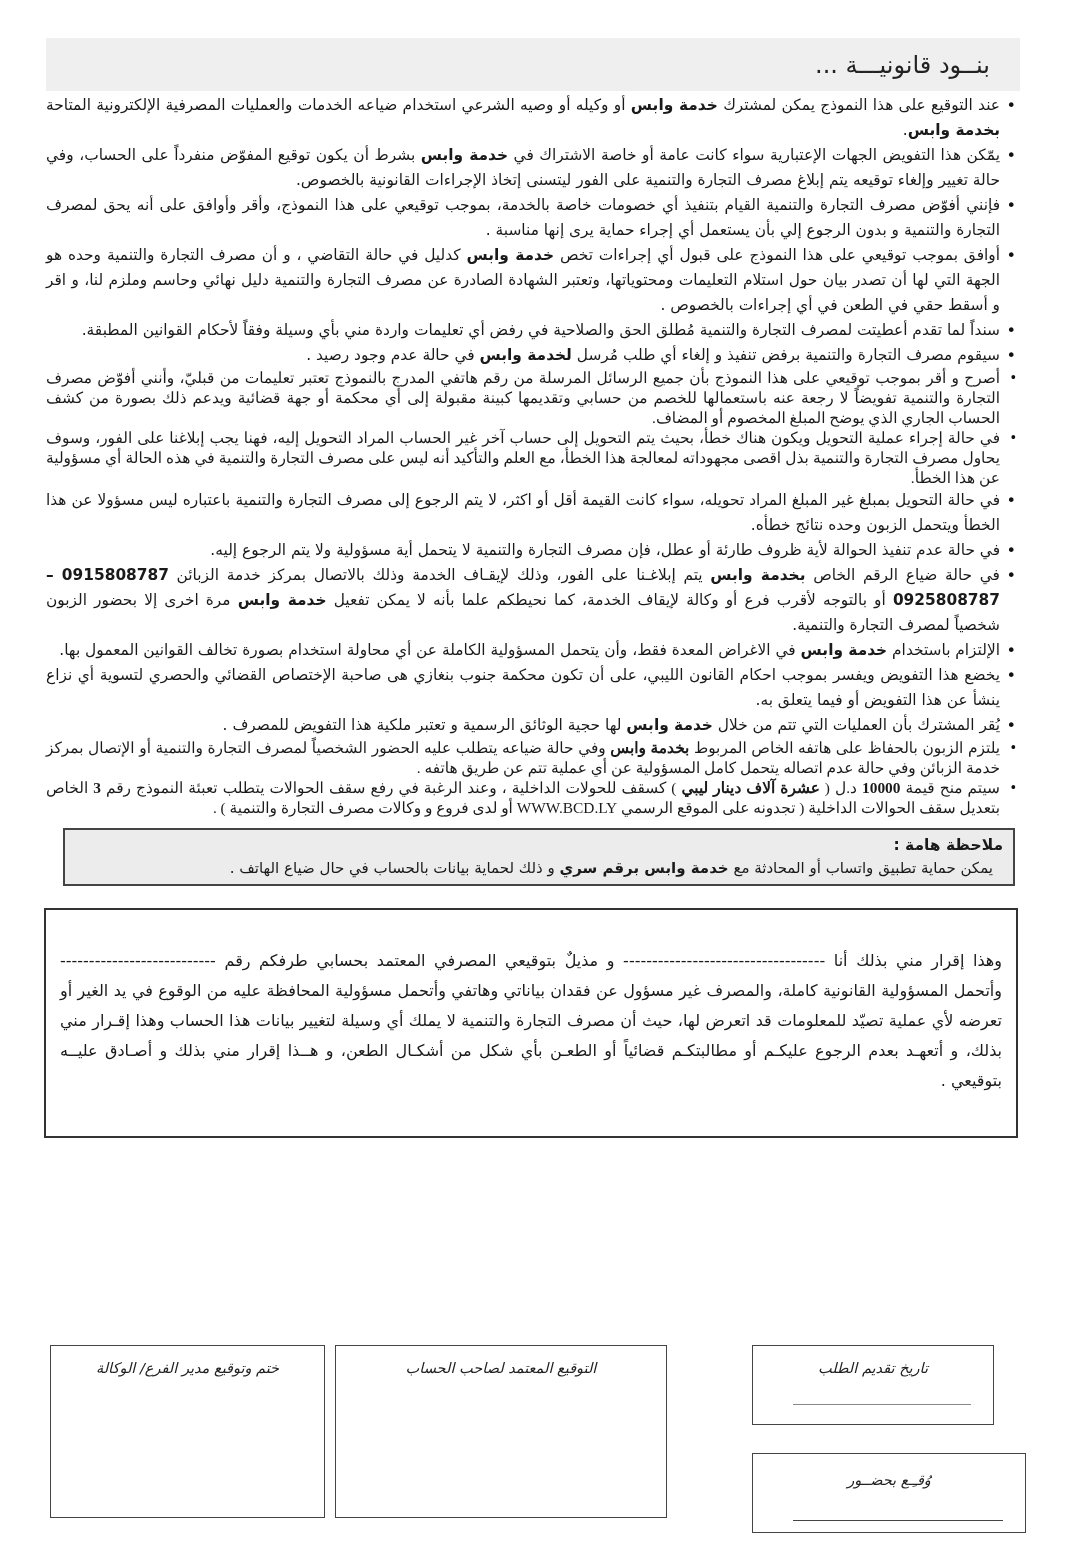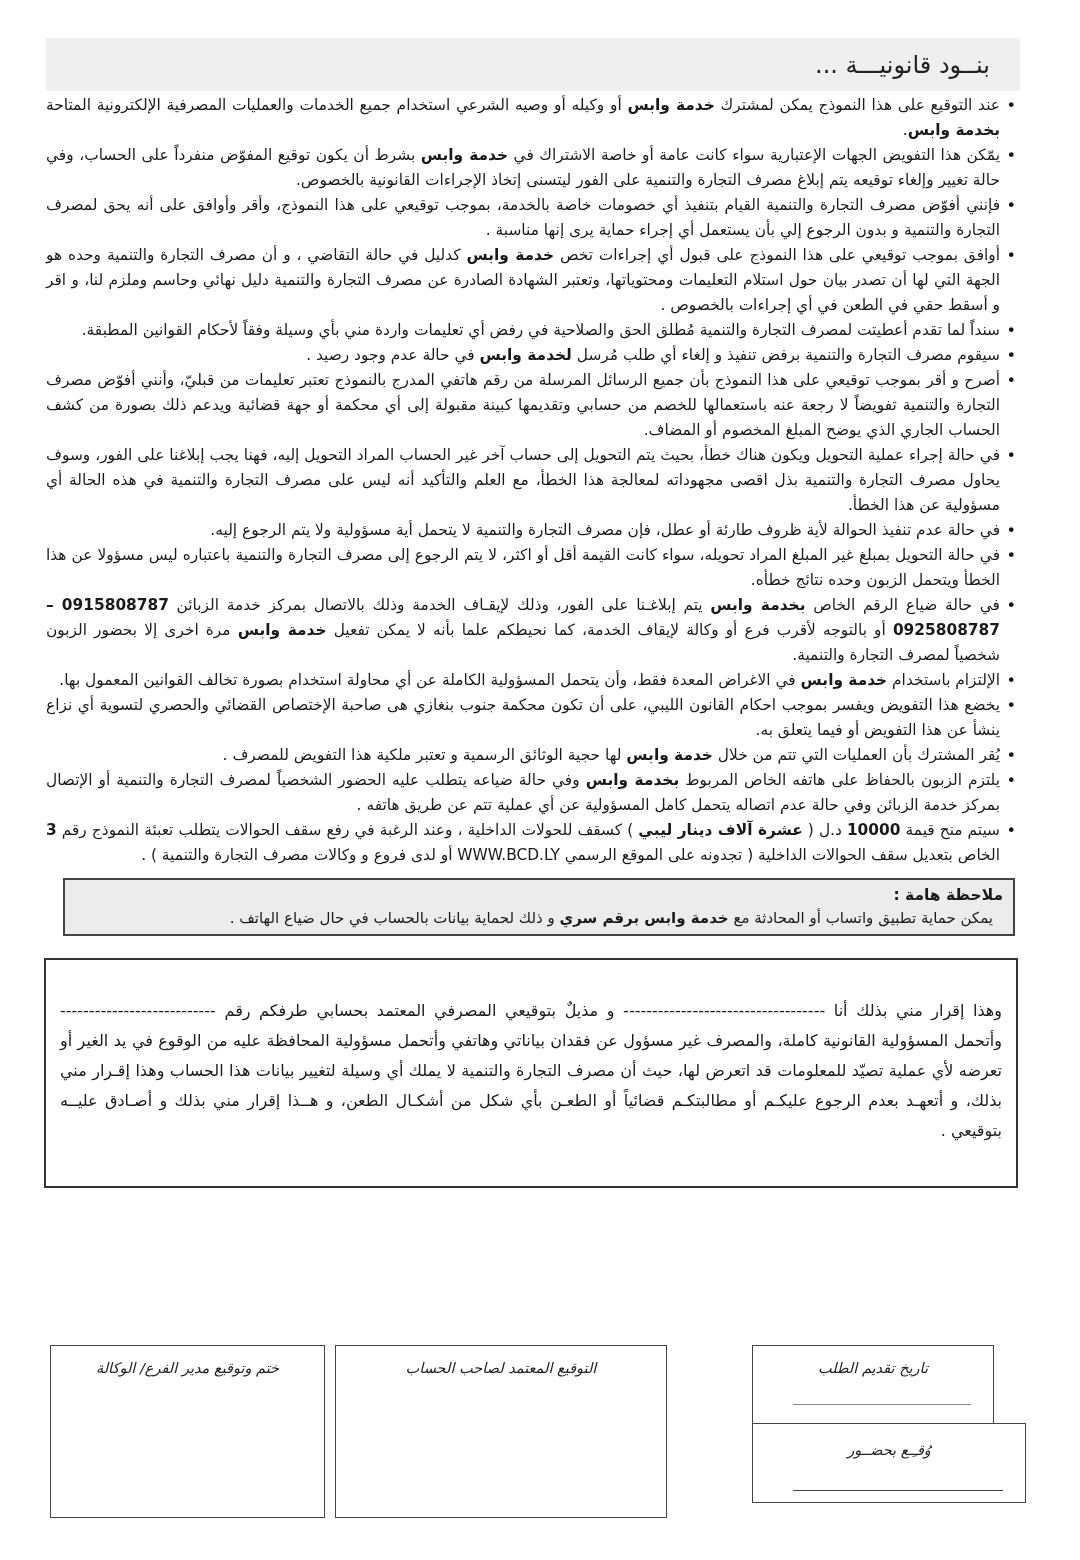--- a/index.html
+++ b/index.html
@@ -13,61 +13,61 @@
       padding-right: 30px; font-size: 24px; color: #222;
     }
     ul.terms { list-style: none; margin: 2px 0 0 0; padding: 0; }
     ul.terms li {
       position: relative; padding-right: 20px; font-size: 15.4px; line-height: 25px;
       text-align: justify; margin-bottom: 0;
     }
     ul.terms li::before {
       content: "•"; position: absolute; right: 4px; top: 0; font-size: 16px; color: #111;
     }
-    ul.terms li.loose { line-height: 25px; }
+    ul.terms li.loose { line-height: 20px; font-family: Liberation Serif, serif; }
     b { font-weight: bold; }
     .note {
       margin-top: 10px; border: 2px solid #444; background: #ececec;
       padding: 4px 10px 4px 10px; width: 952px; box-sizing: border-box; margin-right: 5px;
     }
     .note-title { font-weight: bold; font-size: 15.5px; line-height: 22px; }
     .note-text { font-size: 15px; line-height: 24px; padding-right: 10px; text-align: right; }
     .decl {
       margin-top: 22px; border: 2px solid #333; width: 974px; height: 230px;
       box-sizing: border-box; padding: 36px 14px 0 14px; margin-right: 2px;
     }
     .decl p { margin: 0; font-size: 16px; line-height: 30px; text-align: justify; }
     .sig-row { position: absolute; top: 1307px; left: 0; width: 1080px; height: 200px; }
     .box { position: absolute; border: 1.5px solid #444; box-sizing: border-box; background: #fff; font-style: italic; }
     .box-title { text-align: center; font-size: 14.5px; margin-top: 14px; color: #222; }
     .box .line { position: absolute; left: 40px; right: 22px; height: 1px; background: #888; }
     #box-date { left: 752px; top: 38px; width: 242px; height: 80px; }
-    #box-witness { left: 752px; top: 116px; width: 274px; height: 80px; }
+    #box-witness { left: 752px; top: 146px; width: 274px; height: 80px; }
     #box-holder { left: 335px; top: 38px; width: 332px; height: 173px; }
     #box-manager { left: 50px; top: 38px; width: 275px; height: 173px; }
   </style>
 </head>
 <body>
 
 <div class="page">
   <div class="header">
     <span>بنــود قانونيـــة ...</span>
   </div>
 
   <ul class="terms" id="terms-list">
-      <li><span>عند التوقيع على هذا  النموذج يمكن لمشترك </span><b>خدمة وابس</b><span> أو وكيله أو وصيه الشرعي استخدام جميع الخدمات والعمليات المصرفية الإلكترونية المتاحة </span><b>بخدمة وابس</b><span>.</span></li>
+      <li><span>عند التوقيع على هذا  النموذج يمكن لمشترك </span><b>خدمة وابس</b><span> أو وكيله أو وصيه الشرعي استخدام ضياعه الخدمات والعمليات المصرفية الإلكترونية المتاحة </span><b>بخدمة وابس</b><span>.</span></li>
       <li><span>يمّكن هذا التفويض الجهات الإعتبارية سواء كانت عامة أو خاصة الاشتراك في </span><b>خدمة وابس</b><span> بشرط أن يكون توقيع المفوّض منفرداً على الحساب، وفي حالة تغيير وإلغاء توقيعه يتم إبلاغ مصرف التجارة والتنمية على الفور ليتسنى إتخاذ الإجراءات القانونية بالخصوص.</span></li>
       <li><span>فإنني أفوّض مصرف التجارة والتنمية القيام بتنفيذ أي خصومات خاصة بالخدمة، بموجب توقيعي على هذا النموذج، وأقر وأوافق على أنه يحق لمصرف التجارة والتنمية و بدون الرجوع إلي بأن يستعمل أي إجراء حماية يرى إنها مناسبة .</span></li>
       <li><span>أوافق بموجب توقيعي على هذا النموذج على قبول أي إجراءات تخص </span><b>خدمة وابس</b><span> كدليل في حالة التقاضي ، و أن مصرف التجارة والتنمية وحده هو الجهة التي لها أن تصدر بيان حول استلام التعليمات ومحتوياتها، وتعتبر الشهادة الصادرة عن مصرف التجارة والتنمية دليل نهائي وحاسم وملزم لنا، و اقر و أسقط حقي في الطعن في أي إجراءات بالخصوص .</span></li>
       <li><span>سنداً لما تقدم أعطيتت لمصرف التجارة والتنمية مُطلق الحق والصلاحية في رفض أي تعليمات واردة مني بأي وسيلة وفقاً لأحكام القوانين المطبقة.</span></li>
       <li><span>سيقوم مصرف التجارة والتنمية برفض تنفيذ و إلغاء أي طلب مُرسل </span><b>لخدمة وابس</b><span> في حالة عدم وجود رصيد .</span></li>
       <li class="loose"><span>أصرح و أقر بموجب توقيعي على هذا النموذج بأن جميع الرسائل المرسلة من رقم هاتفي المدرج بالنموذج تعتبر تعليمات من قبليّ، وأنني أفوّض مصرف التجارة والتنمية تفويضاً لا رجعة عنه باستعمالها للخصم من حسابي وتقديمها كبينة مقبولة إلى أي محكمة أو جهة قضائية ويدعم ذلك بصورة من كشف الحساب الجاري الذي يوضح المبلغ المخصوم أو المضاف.</span></li>
       <li class="loose"><span>في حالة إجراء عملية التحويل ويكون هناك خطأ، بحيث يتم التحويل إلى حساب آخر غير الحساب المراد التحويل إليه، فهنا يجب إبلاغنا على الفور، وسوف يحاول مصرف التجارة والتنمية بذل اقصى مجهوداته لمعالجة هذا الخطأ، مع العلم والتأكيد أنه ليس على مصرف التجارة والتنمية في هذه الحالة أي مسؤولية عن هذا الخطأ.</span></li>
+      <li><span>في حالة التحويل بمبلغ غير المبلغ المراد تحويله، سواء كانت القيمة أقل أو اكثر، لا يتم الرجوع إلى مصرف التجارة والتنمية باعتباره ليس مسؤولا عن هذا الخطأ ويتحمل الزبون وحده نتائج خطأه.</span></li>
       <li><span>في حالة عدم تنفيذ الحوالة لأية ظروف طارئة أو عطل، فإن مصرف التجارة والتنمية لا يتحمل أية مسؤولية ولا يتم الرجوع إليه.</span></li>
-      <li><span>في حالة التحويل بمبلغ غير المبلغ المراد تحويله، سواء كانت القيمة أقل أو اكثر، لا يتم الرجوع إلى مصرف التجارة والتنمية باعتباره ليس مسؤولا عن هذا الخطأ ويتحمل الزبون وحده نتائج خطأه.</span></li>
       <li><span>في حالة ضياع الرقم الخاص </span><b>بخدمة وابس</b><span> يتم إبلاغـنا على الفور، وذلك لإيقـاف الخدمة وذلك بالاتصال بمركز خدمة الزبائن </span><b>0915808787 – 0925808787</b><span> أو بالتوجه لأقرب فرع أو وكالة لإيقاف الخدمة، كما نحيطكم علما بأنه لا يمكن تفعيل </span><b>خدمة وابس</b><span> مرة اخرى إلا بحضور الزبون شخصياً لمصرف التجارة والتنمية.</span></li>
       <li><span>الإلتزام باستخدام </span><b>خدمة وابس</b><span> في الاغراض المعدة فقط، وأن يتحمل المسؤولية الكاملة عن أي محاولة استخدام بصورة تخالف القوانين المعمول بها.</span></li>
       <li><span>يخضع هذا التفويض ويفسر بموجب احكام القانون الليبي، على أن تكون محكمة جنوب بنغازي هى صاحبة الإختصاص القضائي والحصري لتسوية أي نزاع ينشأ عن هذا التفويض أو فيما يتعلق به.</span></li>
       <li><span>يُقر المشترك بأن العمليات التي تتم من خلال </span><b>خدمة وابس</b><span> لها حجية الوثائق الرسمية و تعتبر ملكية هذا التفويض للمصرف .</span></li>
       <li class="loose"><span>يلتزم الزبون بالحفاظ على هاتفه الخاص المربوط </span><b>بخدمة وابس</b><span> وفي حالة ضياعه يتطلب عليه الحضور الشخصياً لمصرف التجارة والتنمية أو الإتصال بمركز خدمة الزبائن وفي حالة عدم اتصاله يتحمل كامل المسؤولية عن أي عملية تتم عن طريق هاتفه .</span></li>
       <li class="loose"><span>سيتم منح قيمة </span><b>10000</b><span> د.ل ( </span><b>عشرة آلاف دينار ليبي</b><span> ) كسقف للحولات الداخلية ، وعند الرغبة في رفع سقف  الحوالات يتطلب تعبئة النموذج رقم </span><b>3</b><span> الخاص بتعديل سقف الحوالات الداخلية ( تجدونه على الموقع الرسمي WWW.BCD.LY أو لدى فروع و وكالات مصرف التجارة والتنمية ) .</span></li>
     </ul>
 
   <div class="note">
     <div class="note-title">ملاحظة هامة :</div>

